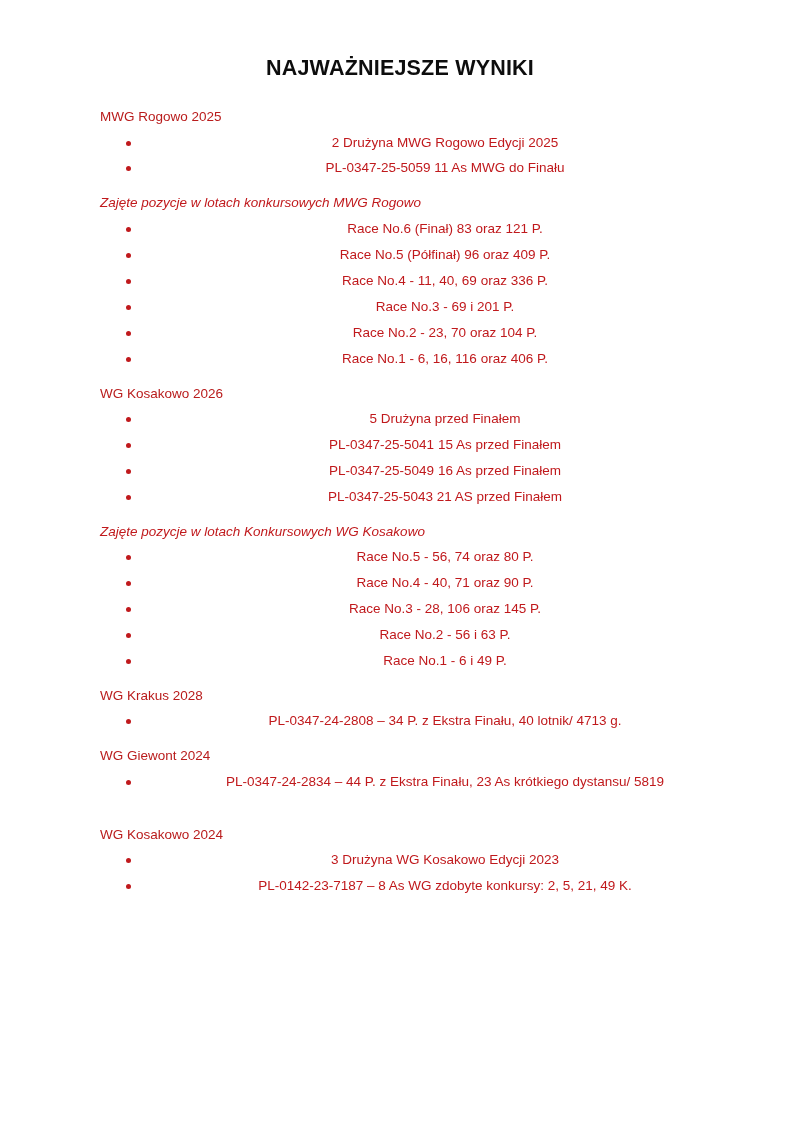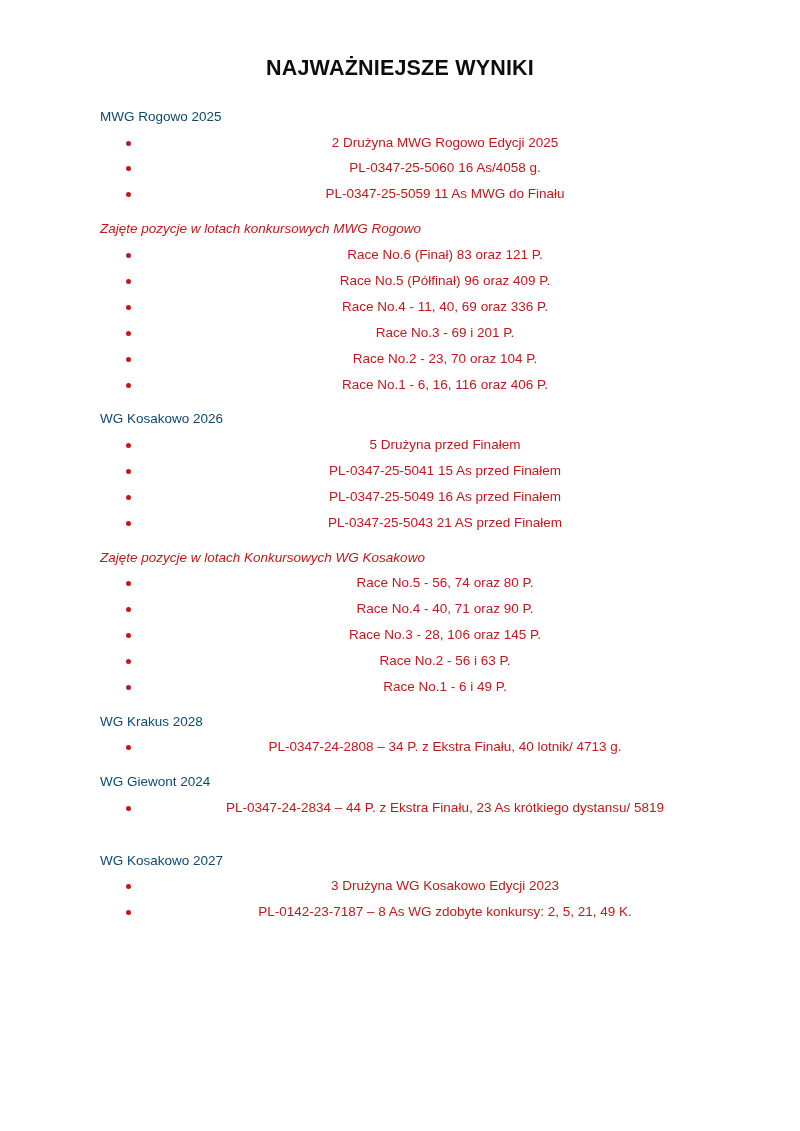--- a/index.html
+++ b/index.html
@@ -29,21 +29,21 @@
     font-weight: bold;
     letter-spacing: 0.2px;
     color: #0d0d0d;
     margin: 12px 0 26px 0;
   }
   .section {
     margin: 0;
   }
   .heading {
     font-size: 13.5px;
-    color: #0c4a6e;
+    color: #b91c1c;
     margin: 0 0 6px 0;
     padding-left: 44px;
     line-height: 1.45;
   }
   .heading.accent {
     color: #c0191c;
     font-style: italic;
   }
   ul.bullets {
     list-style: none;
@@ -76,21 +76,20 @@
 </head>
 <body>
 
 <div class="page">
   <h1 class="doc-title">NAJWAŻNIEJSZE WYNIKI</h1>
   <div id="sections-root">
       <div class="section">
         <div class="heading">MWG Rogowo 2025</div>
         <ul class="bullets">
           <li>2 Drużyna MWG Rogowo Edycji 2025</li>
-          <li>PL-0347-25-5060  16 As/4058 g.</li>
           <li>PL-0347-25-5059  11 As MWG do Finału</li>
         </ul>
       </div>
       <div class="section">
         <div class="heading accent">Zajęte pozycje w lotach konkursowych MWG Rogowo</div>
         <ul class="bullets">
           <li>Race No.6 (Finał) 83 oraz 121 P.</li>
           <li>Race No.5 (Półfinał) 96 oraz 409 P.</li>
           <li>Race No.4 - 11, 40, 69 oraz 336 P.</li>
           <li>Race No.3 - 69 i 201 P.</li>
@@ -124,20 +123,20 @@
         </ul>
       </div>
       <div class="section">
         <div class="heading">WG Giewont 2024</div>
         <ul class="bullets">
           <li>PL-0347-24-2834 – 44 P. z Ekstra Finału, 23 As krótkiego dystansu/ 5819</li>
         </ul>
       </div>
       <div class="gap-block"></div>
       <div class="section">
-        <div class="heading">WG Kosakowo 2027</div>
+        <div class="heading">WG Kosakowo 2024</div>
         <ul class="bullets">
           <li>3 Drużyna WG Kosakowo Edycji 2023</li>
           <li>PL-0142-23-7187 – 8 As WG zdobyte konkursy: 2, 5, 21, 49 K.</li>
         </ul>
       </div>
     </div>
 </div>
 
 </body></html>

